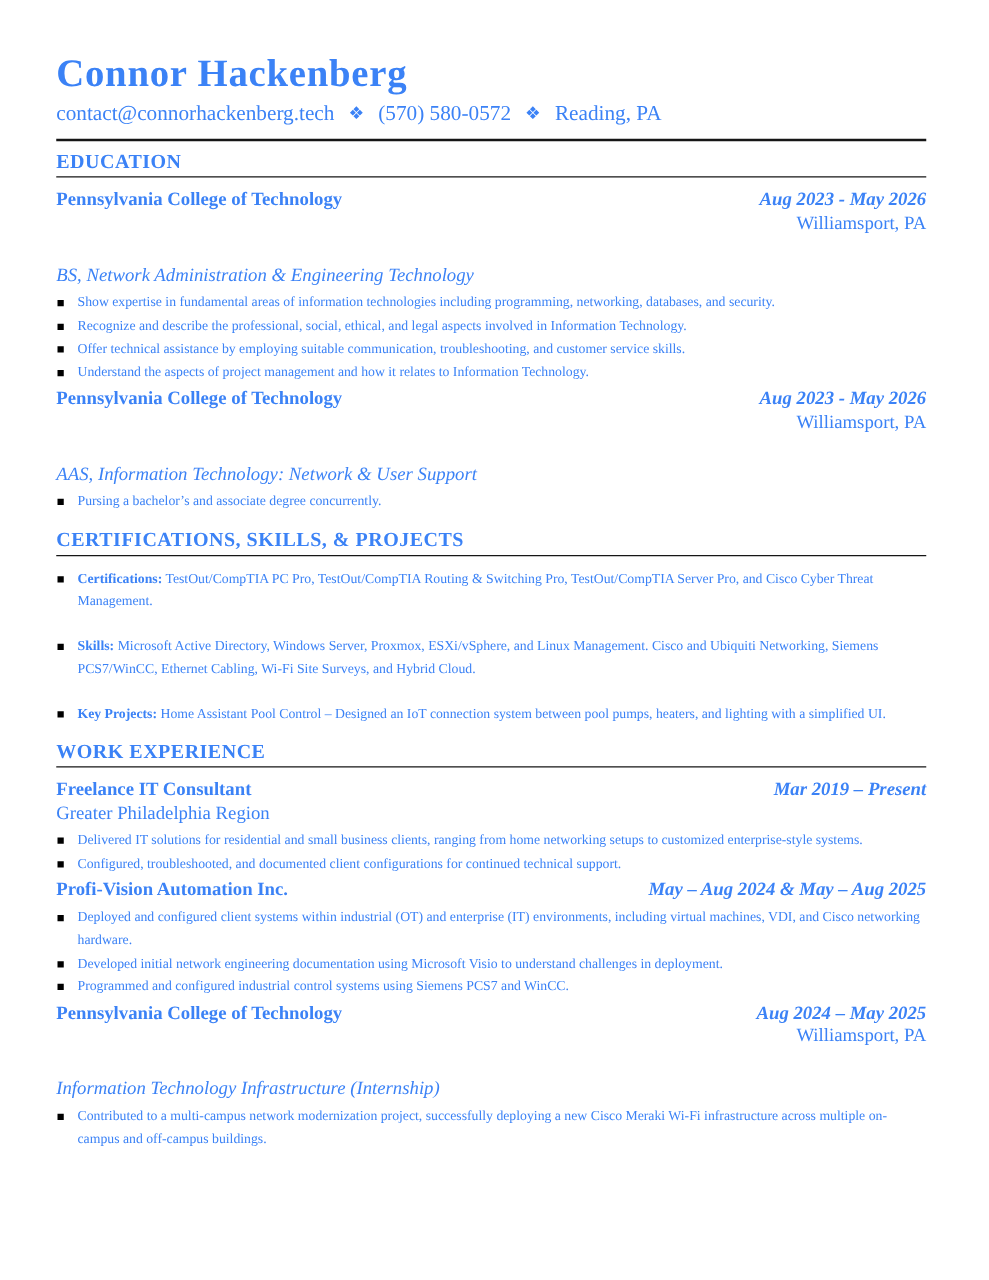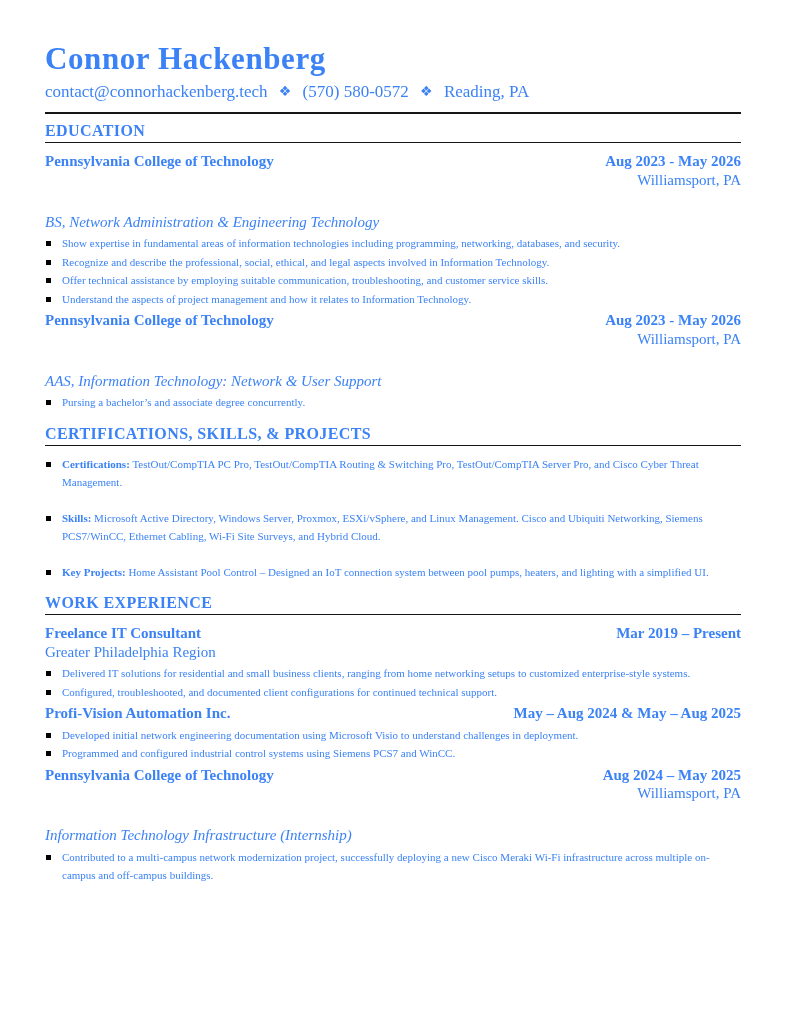--- a/index.html
+++ b/index.html
@@ -54,21 +54,21 @@
   
   .entry { margin-top: 2px; }
   .row {
     display: flex;
     justify-content: space-between;
     align-items: flex-start;
     font-size: 15px;
     line-height: 18.5px;
   }
   .org  { font-weight: bold; }
-  .date { font-weight: bold; white-space: nowrap; padding-left: 12px; }
+  .date { font-weight: bold; white-space: nowrap; padding-left: 12px; font-style: italic; }
   .role { font-style: italic; margin-top: 42px; }
   .loc  { white-space: nowrap; padding-left: 12px; }
   .right-line {
     text-align: left;
     font-size: 15px;
     line-height: 18.5px;
   }
   
   ul.bullets {
     list-style: none;
@@ -174,20 +174,21 @@
         <li>Configured, troubleshooted, and documented client configurations for continued technical support.</li>
       </ul>
     </div>
 
     <div class="entry">
       <div class="row">
         <span class="org">Profi-Vision Automation Inc.</span>
         <span class="date">May – Aug 2024 &amp; May – Aug 2025</span>
       </div>
       <ul class="bullets">
+        <li>Deployed and configured client systems within industrial (OT) and enterprise (IT) environments, including virtual machines, VDI, and Cisco networking hardware.</li>
         <li>Developed initial network engineering documentation using Microsoft Visio to understand challenges in deployment.</li>
         <li>Programmed and configured industrial control systems using Siemens PCS7 and WinCC.</li>
       </ul>
     </div>
 
     <div class="entry">
       <div class="row">
         <span class="org">Pennsylvania College of Technology</span>
         <span class="date">Aug 2024 – May 2025</span>
       </div>

